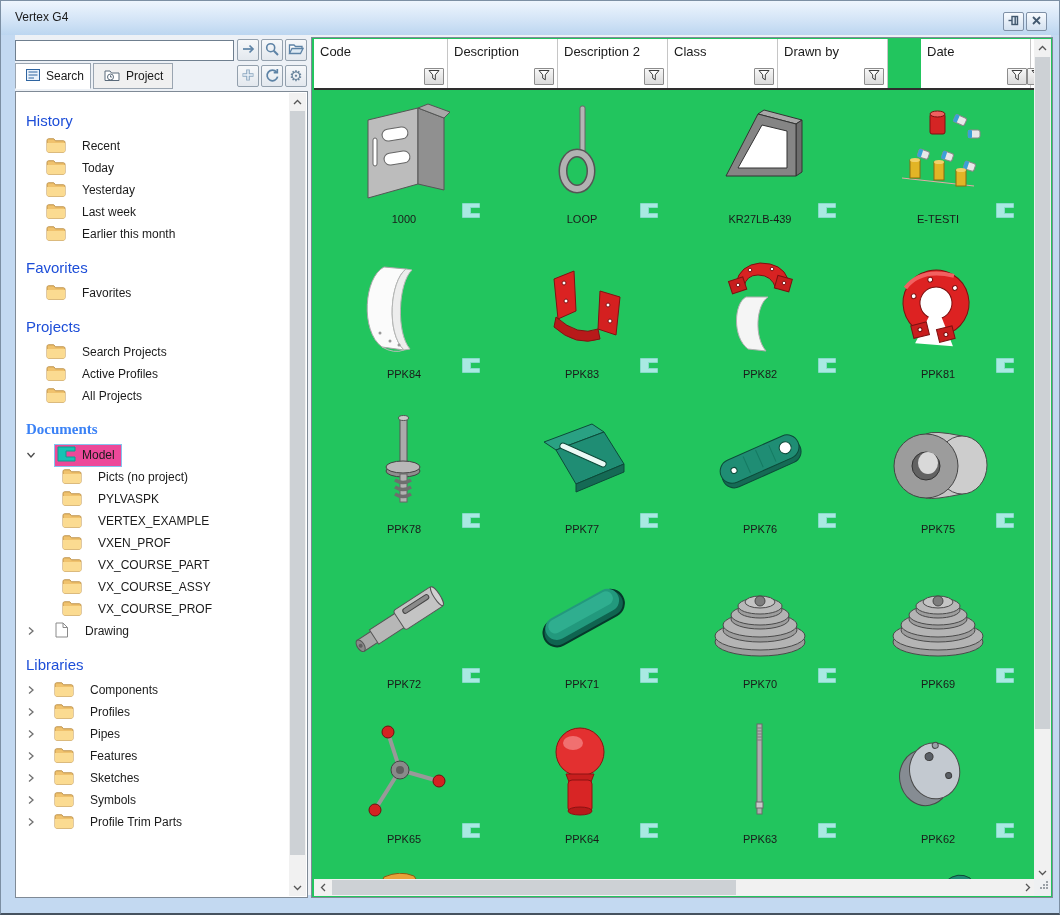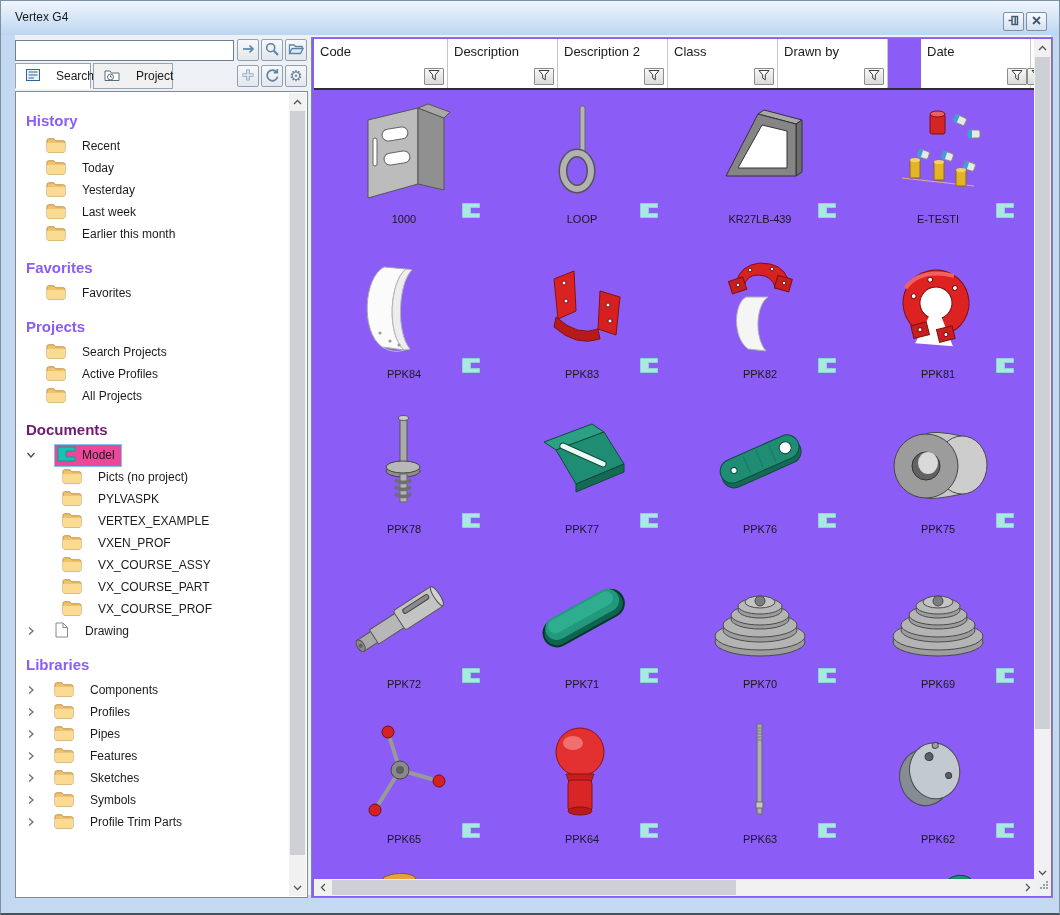--- a/index.html
+++ b/index.html
@@ -7,36 +7,36 @@
   .window{position:relative;width:1060px;height:915px;background:#c3d9f1;border:1px solid #7c8fa3;border-bottom:2px solid #46525f;overflow:hidden;padding-left:12px;}
   .titlebar{position:absolute;left:0;top:0;width:100%;height:34px;
     background:linear-gradient(180deg,#eef5fd 0%,#d6e6f7 50%,#bcd6f0 100%);}
   .title{position:absolute;left:14px;top:0;line-height:32px;font-size:12px;color:#1a1a1a;}
   .tbtn{position:absolute;top:11px;width:21px;height:19px;padding:0;display:flex;align-items:center;justify-content:center;
     background:linear-gradient(#f8fbfe,#d3e1f0);border:1px solid #7e90a6;border-radius:2px;cursor:default;}
   .inner{position:absolute;left:14px;top:34px;right:8px;bottom:18px;background:#edf1f6;}
   .searchbox{position:absolute;left:14px;top:39px;width:219px;height:21px;border:1px solid #6f7f8f;background:#fff;font-size:12px;padding:0 4px;}
   .toolbtn{position:absolute;width:22px;height:22px;padding:0;display:flex;align-items:center;justify-content:center;
     background:linear-gradient(#f6f8fa,#e3e8ee);border:1px solid #93a0ad;border-radius:2px;color:#5d83a6;font-size:15px;}
-  .tab{position:absolute;top:62px;height:26px;display:flex;align-items:center;gap:16px;padding:0 10px;font-size:12px;color:#1a1a1a;
+  .tab{position:absolute;top:62px;height:26px;display:flex;align-items:center;gap:6px;padding:0 10px;font-size:12px;color:#1a1a1a;
     border:1px solid #9aa5b1;background:#f0f0f0;}
   .tab.active{background:#fff;border-bottom-color:#fff;}
   .sidepanel{position:absolute;left:14px;top:90px;width:293px;height:807px;background:#fff;border:1px solid #7f8a96;overflow:hidden;}
   .treewrap{position:absolute;left:0;top:0;width:274px;height:100%;overflow:hidden;padding-top:6px;}
-  .sec-title{font-size:15px;color:#8b5cf6;margin:14px 0 6px 10px;font-weight:bold;}
-  .sec-title.bold{font-weight:bold;color:#701a75;}
+  .sec-title{font-size:15px;color:#1d4ed8;margin:14px 0 6px 10px;}
+  .sec-title.bold{font-weight:bold;color:#3b82f6;font-family:Liberation Serif, serif;}
   .tree-row{height:22px;display:flex;align-items:center;gap:16px;padding-left:30px;font-size:12px;color:#1b1b1b;white-space:nowrap;}
   .tree-row.chevr{padding-left:8px;}
   .tree-row.ind{padding-left:46px;}
   .chev{width:14px;display:flex;justify-content:center;flex:0 0 14px;}
   .sel{display:flex;align-items:center;gap:6px;background:#ec4899;border:1px solid #84c3ee;padding:1px 6px 1px 2px;}
   .vsb{position:absolute;top:1px;right:1px;width:17px;bottom:1px;background:#f1f1f1;}
   .sb-arrow{position:absolute;left:0;width:17px;height:17px;display:flex;align-items:center;justify-content:center;background:#f1f1f1;}
   .sb-thumbv{position:absolute;left:1px;width:15px;background:#cdd1d5;}
-  .mainpanel{position:absolute;left:310px;top:36px;width:742px;height:861px;background:#8b5cf6;border:1px solid #7f8a96;overflow:hidden;}
+  .mainpanel{position:absolute;left:310px;top:36px;width:742px;height:861px;background:#22c55e;border:1px solid #7f8a96;overflow:hidden;}
   .hdrrow{position:absolute;left:2px;top:1px;width:723px;height:51px;display:flex;overflow:hidden;border-bottom:2px solid #2e2e2e;}
   .hdr-cell{position:relative;height:100%;background:#fff;border-right:1px solid #c6c6c6;flex:0 0 auto;}
   .hlabel{position:absolute;left:6px;top:5px;font-size:13px;color:#1a1a1a;}
   .funnel{position:absolute;right:3px;bottom:3px;width:20px;height:17px;padding:0;display:flex;align-items:center;justify-content:center;
     background:linear-gradient(#f7f7f7,#dadada);border:1px solid #8c8c8c;border-radius:1px;}
   .grid{position:absolute;left:3px;top:54px;width:712px;height:790px;display:grid;grid-template-columns:repeat(4,178px);grid-auto-rows:155px;overflow:hidden;}
   .cell{position:relative;}
   .thumb{display:block;margin:6px auto 0;}
   .code{position:absolute;left:0;bottom:22px;width:100%;text-align:center;font-size:11px;color:#1a1a1a;}
   .badge{position:absolute;right:13px;bottom:25px;}
@@ -254,28 +254,28 @@
                 <path d="M1,3.5 c0,-1 .6,-1.7 1.6,-1.7 h5.2 l1.6,2 h8 c1,0 1.6,.7 1.6,1.7 v8 c0,1 -.6,1.7 -1.6,1.7 H2.6 c-1,0 -1.6,-.7 -1.6,-1.7 Z" fill="#f0c26d" stroke="#bd914a"></path>
                 <path d="M1,6 h18 v7.5 c0,1 -.6,1.7 -1.6,1.7 H2.6 c-1,0 -1.6,-.7 -1.6,-1.7 Z" fill="#fbdb91"></path>
               </svg></span>
             <span class="tlabel">VXEN_PROF</span>
           </div>
           <div class="tree-row ind">
             <span class="ticon"><svg width="20" height="16" viewBox="0 0 20 16">
                 <path d="M1,3.5 c0,-1 .6,-1.7 1.6,-1.7 h5.2 l1.6,2 h8 c1,0 1.6,.7 1.6,1.7 v8 c0,1 -.6,1.7 -1.6,1.7 H2.6 c-1,0 -1.6,-.7 -1.6,-1.7 Z" fill="#f0c26d" stroke="#bd914a"></path>
                 <path d="M1,6 h18 v7.5 c0,1 -.6,1.7 -1.6,1.7 H2.6 c-1,0 -1.6,-.7 -1.6,-1.7 Z" fill="#fbdb91"></path>
               </svg></span>
+            <span class="tlabel">VX_COURSE_PART</span>
+          </div>
+          <div class="tree-row ind">
+            <span class="ticon"><svg width="20" height="16" viewBox="0 0 20 16">
+                <path d="M1,3.5 c0,-1 .6,-1.7 1.6,-1.7 h5.2 l1.6,2 h8 c1,0 1.6,.7 1.6,1.7 v8 c0,1 -.6,1.7 -1.6,1.7 H2.6 c-1,0 -1.6,-.7 -1.6,-1.7 Z" fill="#f0c26d" stroke="#bd914a"></path>
+                <path d="M1,6 h18 v7.5 c0,1 -.6,1.7 -1.6,1.7 H2.6 c-1,0 -1.6,-.7 -1.6,-1.7 Z" fill="#fbdb91"></path>
+              </svg></span>
             <span class="tlabel">VX_COURSE_ASSY</span>
-          </div>
-          <div class="tree-row ind">
-            <span class="ticon"><svg width="20" height="16" viewBox="0 0 20 16">
-                <path d="M1,3.5 c0,-1 .6,-1.7 1.6,-1.7 h5.2 l1.6,2 h8 c1,0 1.6,.7 1.6,1.7 v8 c0,1 -.6,1.7 -1.6,1.7 H2.6 c-1,0 -1.6,-.7 -1.6,-1.7 Z" fill="#f0c26d" stroke="#bd914a"></path>
-                <path d="M1,6 h18 v7.5 c0,1 -.6,1.7 -1.6,1.7 H2.6 c-1,0 -1.6,-.7 -1.6,-1.7 Z" fill="#fbdb91"></path>
-              </svg></span>
-            <span class="tlabel">VX_COURSE_PART</span>
           </div>
           <div class="tree-row ind">
             <span class="ticon"><svg width="20" height="16" viewBox="0 0 20 16">
                 <path d="M1,3.5 c0,-1 .6,-1.7 1.6,-1.7 h5.2 l1.6,2 h8 c1,0 1.6,.7 1.6,1.7 v8 c0,1 -.6,1.7 -1.6,1.7 H2.6 c-1,0 -1.6,-.7 -1.6,-1.7 Z" fill="#f0c26d" stroke="#bd914a"></path>
                 <path d="M1,6 h18 v7.5 c0,1 -.6,1.7 -1.6,1.7 H2.6 c-1,0 -1.6,-.7 -1.6,-1.7 Z" fill="#fbdb91"></path>
               </svg></span>
             <span class="tlabel">VX_COURSE_PROF</span>
           </div>
           <div class="tree-row chevr">
             <span class="chev">

